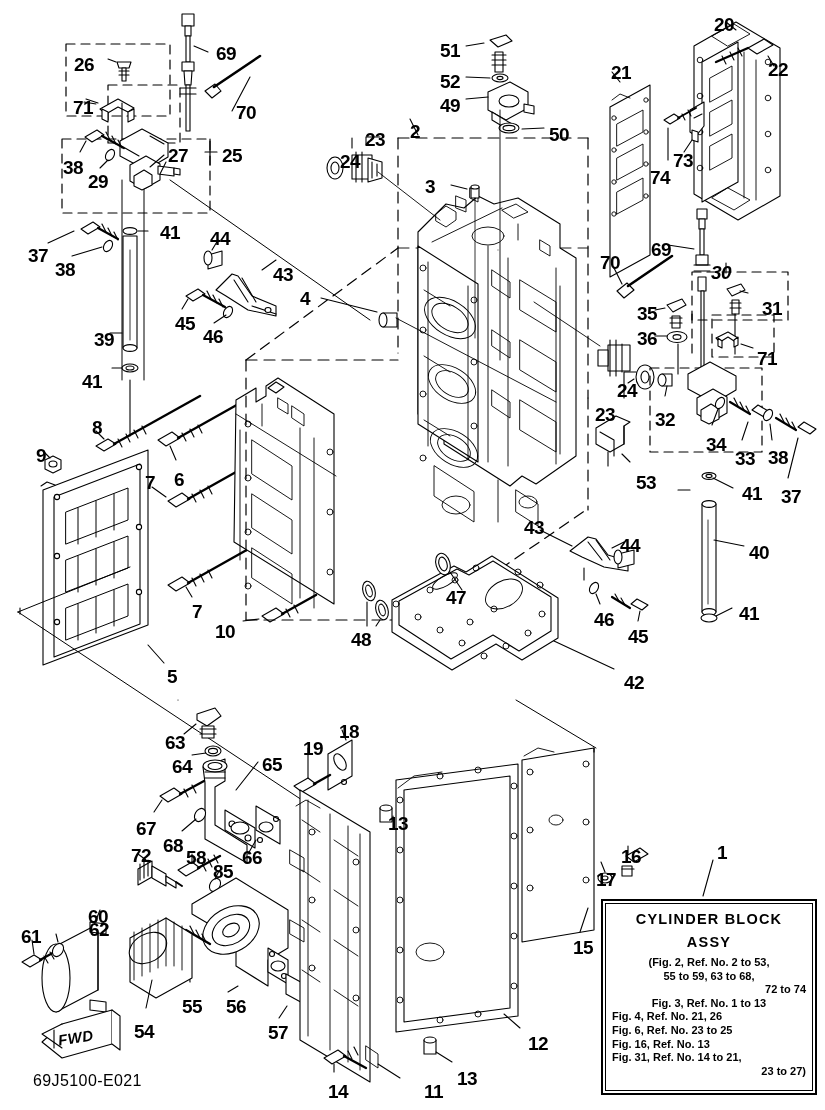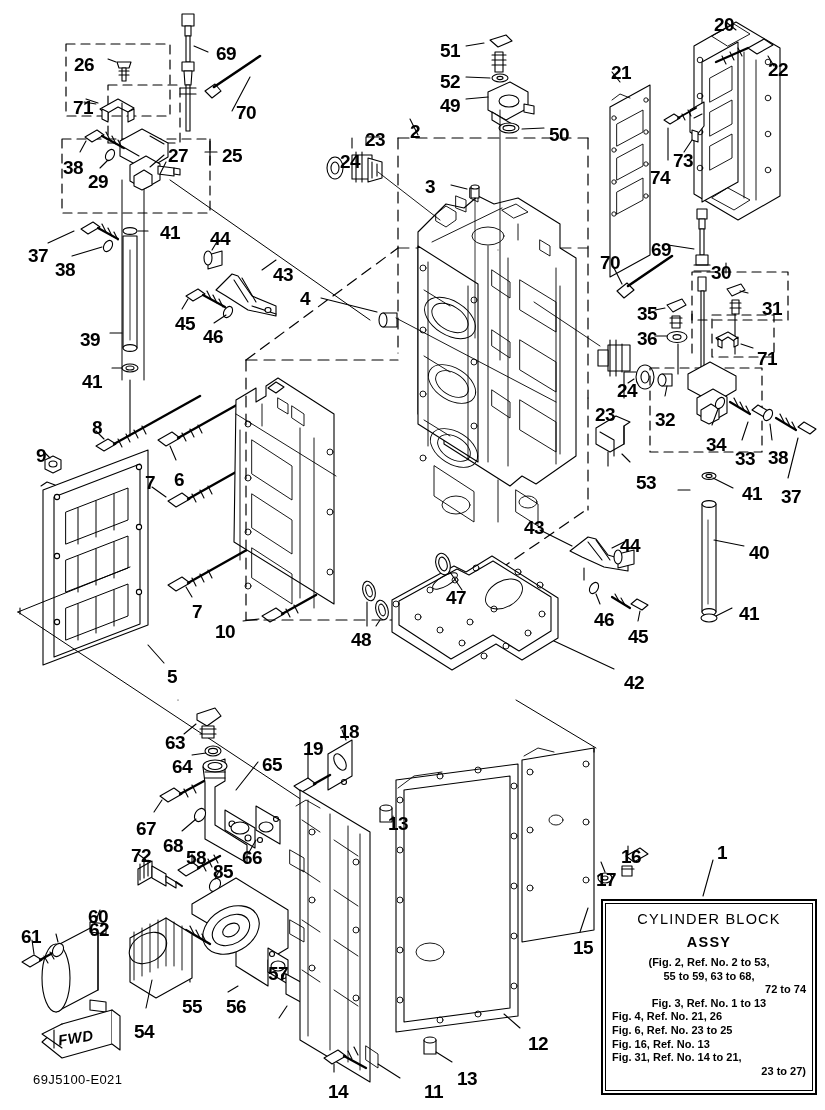--- a/index.html
+++ b/index.html
@@ -9,32 +9,32 @@
   svg.layer{position:absolute;left:0;top:0;width:825px;height:1110px;}
 
   .callout{position:absolute;font-family:"Liberation Sans",sans-serif;
            font-weight:700;font-size:19px;line-height:1;color:#000;
            white-space:nowrap;letter-spacing:-0.5px;}
 
   #legend-box{position:absolute;left:601px;top:899px;width:216px;height:196px;
               border:2px solid #000;background:#fff;box-sizing:border-box;padding:2px;}
   #legend-inner{border:1px solid #000;width:100%;height:100%;box-sizing:border-box;
                 padding:7px 6px 4px 6px;}
-  .lg-title{text-align:center;font-weight:400;font-size:14.5px;letter-spacing:1.2px;
+  .lg-title{text-align:center;font-weight:700;font-size:14.5px;letter-spacing:1.2px;
             font-family:"Liberation Sans",sans-serif;}
   .lg-sub{text-align:center;font-weight:700;font-size:14.5px;letter-spacing:1.2px;
           margin-top:7px;font-family:"Liberation Sans",sans-serif;}
   .lg-line{font-weight:700;font-size:11px;font-family:"Liberation Sans",sans-serif;
            line-height:13.6px;white-space:nowrap;}
   .lg-c{text-align:center;}
   .lg-r{text-align:right;}
   .lg-l{text-align:left;}
   #lg-body{margin-top:6px;}
 
-  #sheet-code{position:absolute;left:33px;top:1072px;font-size:13px;
+  #sheet-code{position:absolute;left:33px;top:1072px;font-size:16px;
               font-weight:400;font-family:"Liberation Sans",sans-serif;
               letter-spacing:0.4px;}
   #fwd-label{position:absolute;left:58px;top:1029px;font-size:15px;font-weight:700;
              font-style:italic;font-family:"Liberation Sans",sans-serif;
              transform:rotate(-9deg);letter-spacing:0.5px;}
 </style>
 </head>
 <body>
 
 <div id="sheet">
@@ -773,21 +773,21 @@
       <div class="callout" style="left: 88px; top: 172px;">29</div>
       <div class="callout" style="left: 168px; top: 146px;">27</div>
       <div class="callout" style="left: 222px; top: 146px;">25</div>
       <div class="callout" style="left: 28px; top: 246px;">37</div>
       <div class="callout" style="left: 55px; top: 260px;">38</div>
       <div class="callout" style="left: 160px; top: 223px;">41</div>
       <div class="callout" style="left: 210px; top: 229px;">44</div>
       <div class="callout" style="left: 273px; top: 265px;">43</div>
       <div class="callout" style="left: 175px; top: 314px;">45</div>
       <div class="callout" style="left: 203px; top: 327px;">46</div>
-      <div class="callout" style="left: 80px; top: 330px; text-align: center;">39</div>
+      <div class="callout" style="left: 94px; top: 330px; text-align: center;">39</div>
       <div class="callout" style="left: 82px; top: 372px;">41</div>
       <div class="callout" style="left: 92px; top: 418px;">8</div>
       <div class="callout" style="left: 36px; top: 446px;">9</div>
       <div class="callout" style="left: 174px; top: 470px;">6</div>
       <div class="callout" style="left: 145px; top: 473px;">7</div>
       <div class="callout" style="left: 192px; top: 602px;">7</div>
       <div class="callout" style="left: 215px; top: 622px;">10</div>
       <div class="callout" style="left: 167px; top: 667px;">5</div>
       <div class="callout" style="left: 365px; top: 130px;">23</div>
       <div class="callout" style="left: 340px; top: 152px;">24</div>
@@ -798,21 +798,21 @@
       <div class="callout" style="left: 440px; top: 72px;">52</div>
       <div class="callout" style="left: 440px; top: 96px;">49</div>
       <div class="callout" style="left: 549px; top: 125px;">50</div>
       <div class="callout" style="left: 714px; top: 15px;">20</div>
       <div class="callout" style="left: 768px; top: 60px;">22</div>
       <div class="callout" style="left: 611px; top: 63px; text-align: center;">21</div>
       <div class="callout" style="left: 673px; top: 151px;">73</div>
       <div class="callout" style="left: 650px; top: 168px;">74</div>
       <div class="callout" style="left: 651px; top: 240px;">69</div>
       <div class="callout" style="left: 600px; top: 253px;">70</div>
-      <div class="callout" style="left: 711px; top: 263px;">30</div>
+      <div class="callout" style="left: 711px; top: 263px; font-style: italic;">30</div>
       <div class="callout" style="left: 762px; top: 299px;">31</div>
       <div class="callout" style="left: 637px; top: 304px;">35</div>
       <div class="callout" style="left: 637px; top: 329px;">36</div>
       <div class="callout" style="left: 757px; top: 349px;">71</div>
       <div class="callout" style="left: 617px; top: 381px;">24</div>
       <div class="callout" style="left: 595px; top: 405px;">23</div>
       <div class="callout" style="left: 655px; top: 410px;">32</div>
       <div class="callout" style="left: 706px; top: 435px;">34</div>
       <div class="callout" style="left: 735px; top: 449px;">33</div>
       <div class="callout" style="left: 768px; top: 448px;">38</div>
@@ -839,21 +839,21 @@
       <div class="callout" style="left: 242px; top: 848px;">66</div>
       <div class="callout" style="left: 131px; top: 846px;">72</div>
       <div class="callout" style="left: 186px; top: 848px;">58</div>
       <div class="callout" style="left: 213px; top: 862px;">85</div>
       <div class="callout" style="left: 88px; top: 907px;">60</div>
       <div class="callout" style="left: 21px; top: 927px;">61</div>
       <div class="callout" style="left: 49px; top: 920px; margin-left: 40px;">62</div>
       <div class="callout" style="left: 182px; top: 997px;">55</div>
       <div class="callout" style="left: 226px; top: 997px;">56</div>
       <div class="callout" style="left: 134px; top: 1022px;">54</div>
-      <div class="callout" style="left: 268px; top: 964px;">57</div>
+      <div class="callout" style="left: 268px; top: 1023px;">57</div>
       <div class="callout" style="left: 328px; top: 1082px;">14</div>
       <div class="callout" style="left: 424px; top: 1082px;">11</div>
       <div class="callout" style="left: 457px; top: 1069px;">13</div>
       <div class="callout" style="left: 528px; top: 1034px;">12</div>
       <div class="callout" style="left: 573px; top: 938px;">15</div>
       <div class="callout" style="left: 596px; top: 843px; margin-top: 27px;">17</div>
       <div class="callout" style="left: 621px; top: 827px; margin-top: 20px;">16</div>
       <div class="callout" style="left: 717px; top: 843px;">1</div>
     </div>
 

